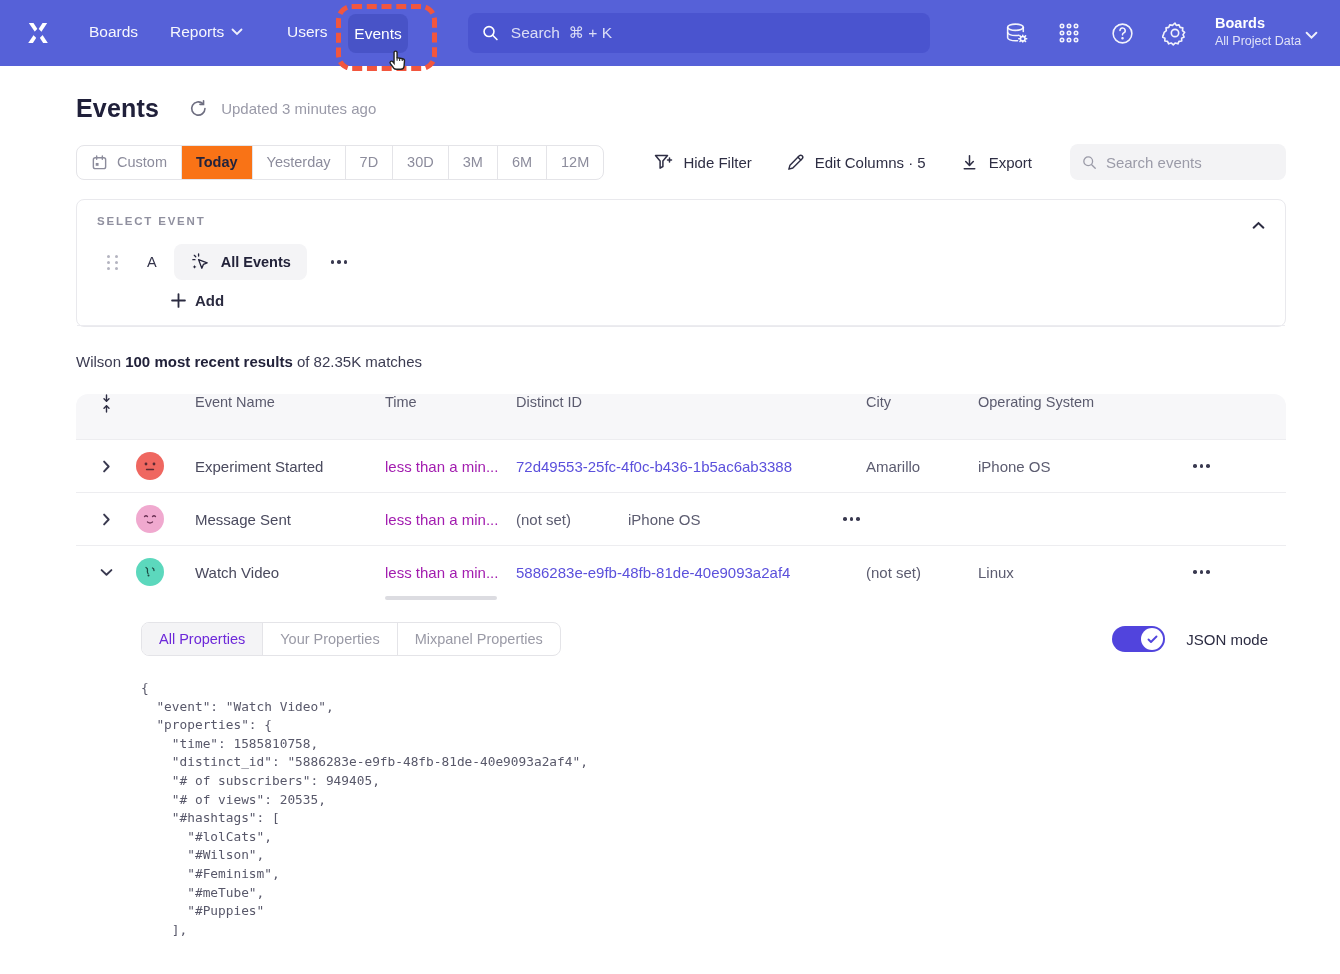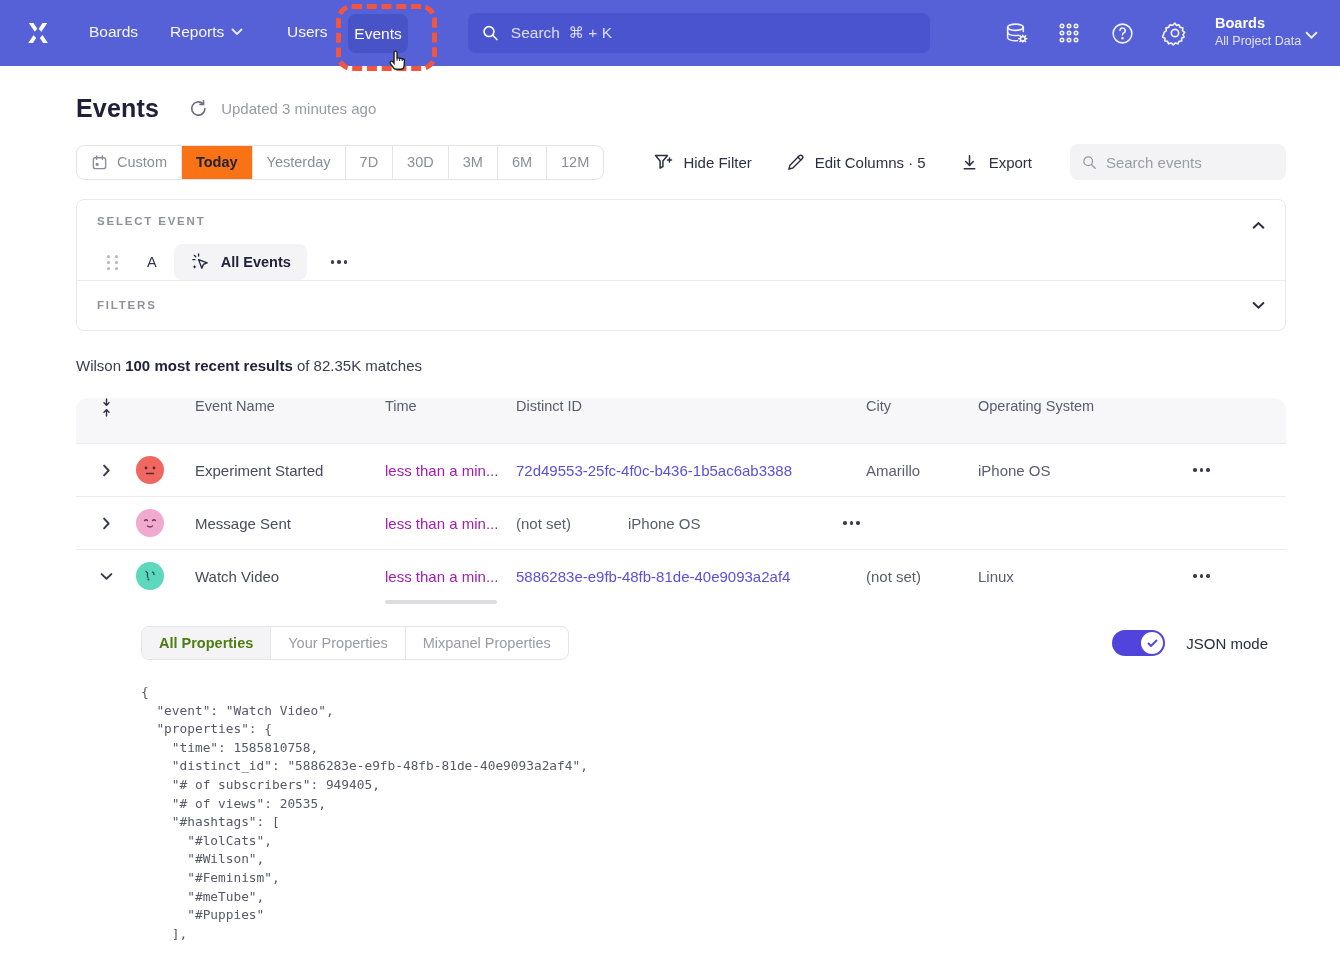--- a/index.html
+++ b/index.html
@@ -100,21 +100,21 @@
   .avatar { width:28px; height:28px; border-radius:50%; position:relative; }
   .scroll-thumb { position:absolute; left:309px; bottom:-2px; width:112px; height:4px; background:#dcdce1; border-radius:2px; }
 
   
   .detail { padding:24px 18px 0 65px; }
   .detail-top { display:flex; align-items:center; }
   .tabs { display:inline-flex; border:1px solid #e4e4e8; border-radius:8px; overflow:hidden; height:34px; }
   .tab { display:flex; align-items:center; padding:0 17px; font-size:14.5px; color:#9a9aa6;
     border-left:1px solid #e4e4e8; cursor:pointer; white-space:nowrap; }
   .tab:first-child { border-left:none; }
-  .tab.active { background:#f4f4f6; color:#4d7c0f; font-weight:700; }
+  .tab.active { background:#f4f4f6; color:#6d28d9; font-weight:400; }
   .json-cluster { margin-left:auto; display:flex; align-items:center; gap:21px; }
   .toggle { width:53px; height:26px; border-radius:13px; background:#5144dd; position:relative; cursor:pointer; }
   .toggle .knob { position:absolute; right:2px; top:2px; width:22px; height:22px; border-radius:50%; background:#fff;
     display:flex; align-items:center; justify-content:center; }
   .json-mode-label { font-size:15px; color:#2c2c42; font-weight:500; }
   .json-pre { margin:23px 0 0 0; font-family:"DejaVu Sans Mono", monospace; font-size:12.8px; line-height:18.6px;
     color:#58586a; white-space:pre; }
 </style>
 </head>
 <body>
@@ -313,30 +313,29 @@
             <path d="M4.8 13.6l.6 1.4 1.4.6-1.4.6-.6 1.4-.6-1.4-1.4-.6 1.4-.6z" fill="#23233a" stroke="none"></path>
           </svg>
           <span class="chip-label">All Events</span>
         </div>
         <div class="more-dots">
             <i></i>
             <i></i>
             <i></i>
           </div>
       </div>
+      <div class="add-row">
+        <svg width="15" height="15" viewBox="0 0 14 14" fill="none" stroke="#2b2b40" stroke-width="1.7" stroke-linecap="round">
+            <line x1="7" y1="1" x2="7" y2="13"></line>
+            <line x1="1" y1="7" x2="13" y2="7"></line>
+          </svg>
+        <span>Add</span>
+      </div>
     </div>
     <div class="card-divider"></div>
-    <div class="filters-row">
-      <div class="section-label">FILTERS</div>
-      <div style="color:#2c2c42;">
-        <svg width="13" height="9" viewBox="0 0 12 8" fill="none" stroke="currentColor" stroke-width="1.9" stroke-linecap="round">
-            <polyline points="1.5,1.8 6,6 10.5,1.8"></polyline>
-          </svg>
-      </div>
-    </div>
   </div>
 
   <div class="results-line"><span>Wilson </span><b>100 most recent results</b><span> of 82.35K matches</span></div>
 
   <div class="table">
     <div class="thead">
       <div class="c-exp">
         <svg width="13" height="19" viewBox="0 0 13 19" fill="none" stroke="#2c2c42" stroke-width="1.4" stroke-linecap="round" stroke-linejoin="round">
           <line x1="6.5" y1="1" x2="6.5" y2="7"></line>
             <polyline points="4,4.8 6.5,7.3 9,4.8"></polyline>

